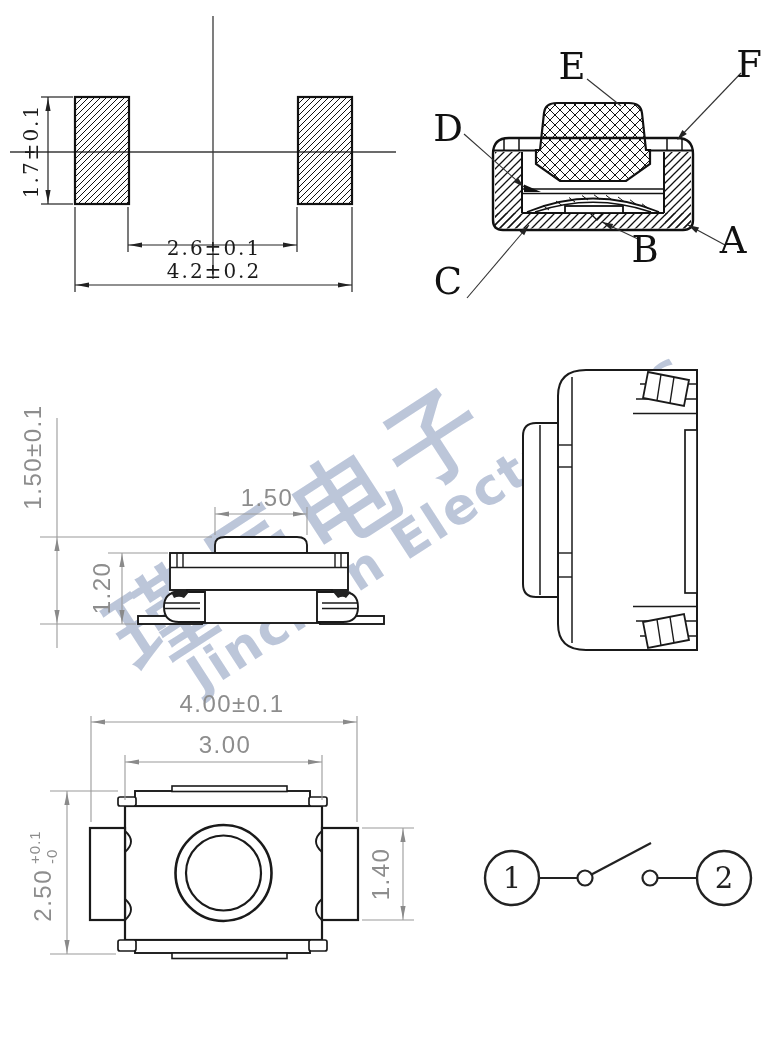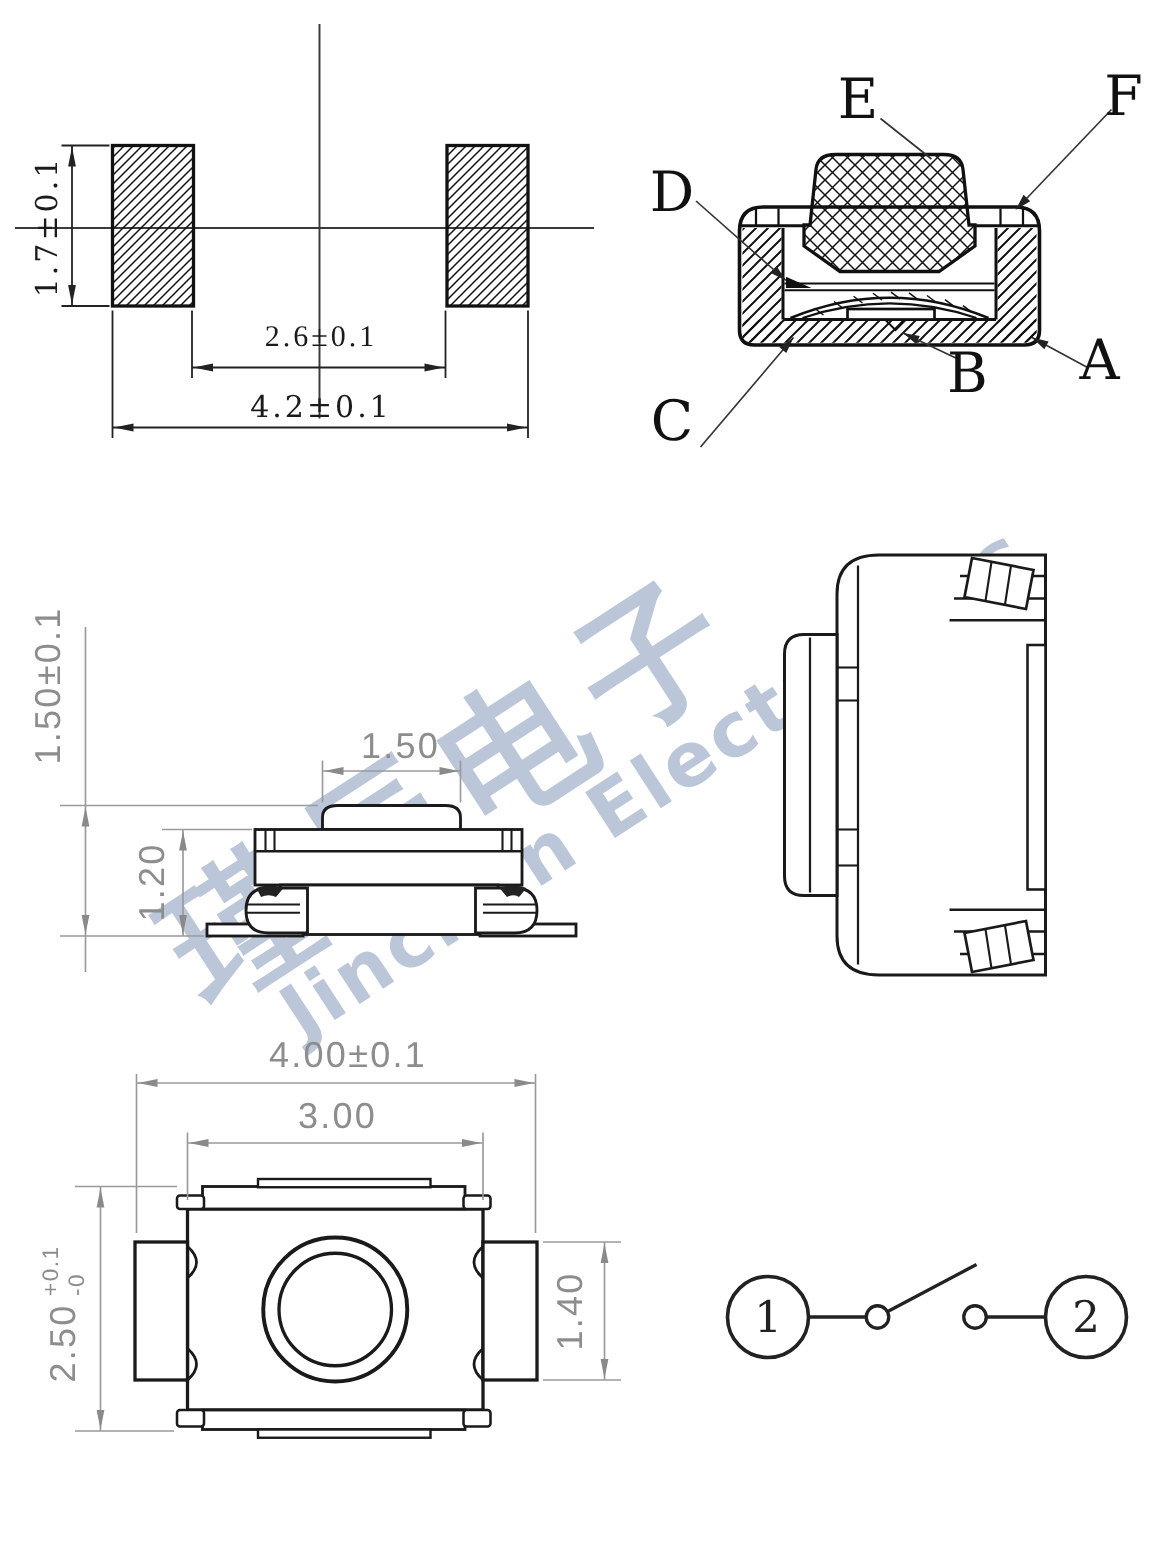--- a/index.html
+++ b/index.html
@@ -239,22 +239,22 @@
       <circle cx="724" cy="878" r="27" stroke-width="2.4"></circle>
       <line x1="539" y1="878" x2="577.5" y2="878" stroke-width="2.2"></line>
       <circle cx="585" cy="878" r="7.5" stroke-width="2.2"></circle>
       <line x1="591.5" y1="874.5" x2="651" y2="843" stroke-width="2.2"></line>
       <circle cx="650" cy="878" r="7.5" stroke-width="2.2"></circle>
       <line x1="657.5" y1="878" x2="697" y2="878" stroke-width="2.2"></line>
     </g>
   </svg>
 
   <div class="lbl rot dimt" style="left:31px;top:151px;">1.7±0.1</div>
-  <div class="lbl dimt" style="left:214px;top:225px;font-family:Liberation Serif, serif;">2.6±0.1</div>
-  <div class="lbl dimt" style="left:214px;top:271px;">4.2±0.1</div>
+  <div class="lbl dimt" style="left:214px;top:248px;">2.6±0.1</div>
+  <div class="lbl dimt" style="left:214px;top:271px;">4.2±0.2</div>
 
   <div class="lbl letter" style="left:572px;top:66px;">E</div>
   <div class="lbl letter" style="left:749px;top:64px;">F</div>
   <div class="lbl letter" style="left:448px;top:128px;">D</div>
   <div class="lbl letter" style="left:448px;top:281px;">C</div>
   <div class="lbl letter" style="left:645px;top:249px;">B</div>
   <div class="lbl letter" style="left:733px;top:240px;">A</div>
 
   <div class="lbl rot dimg" style="left:33px;top:457px;">1.50±0.1</div>
   <div class="lbl dimg" style="left:267px;top:498px;">1.50</div>

